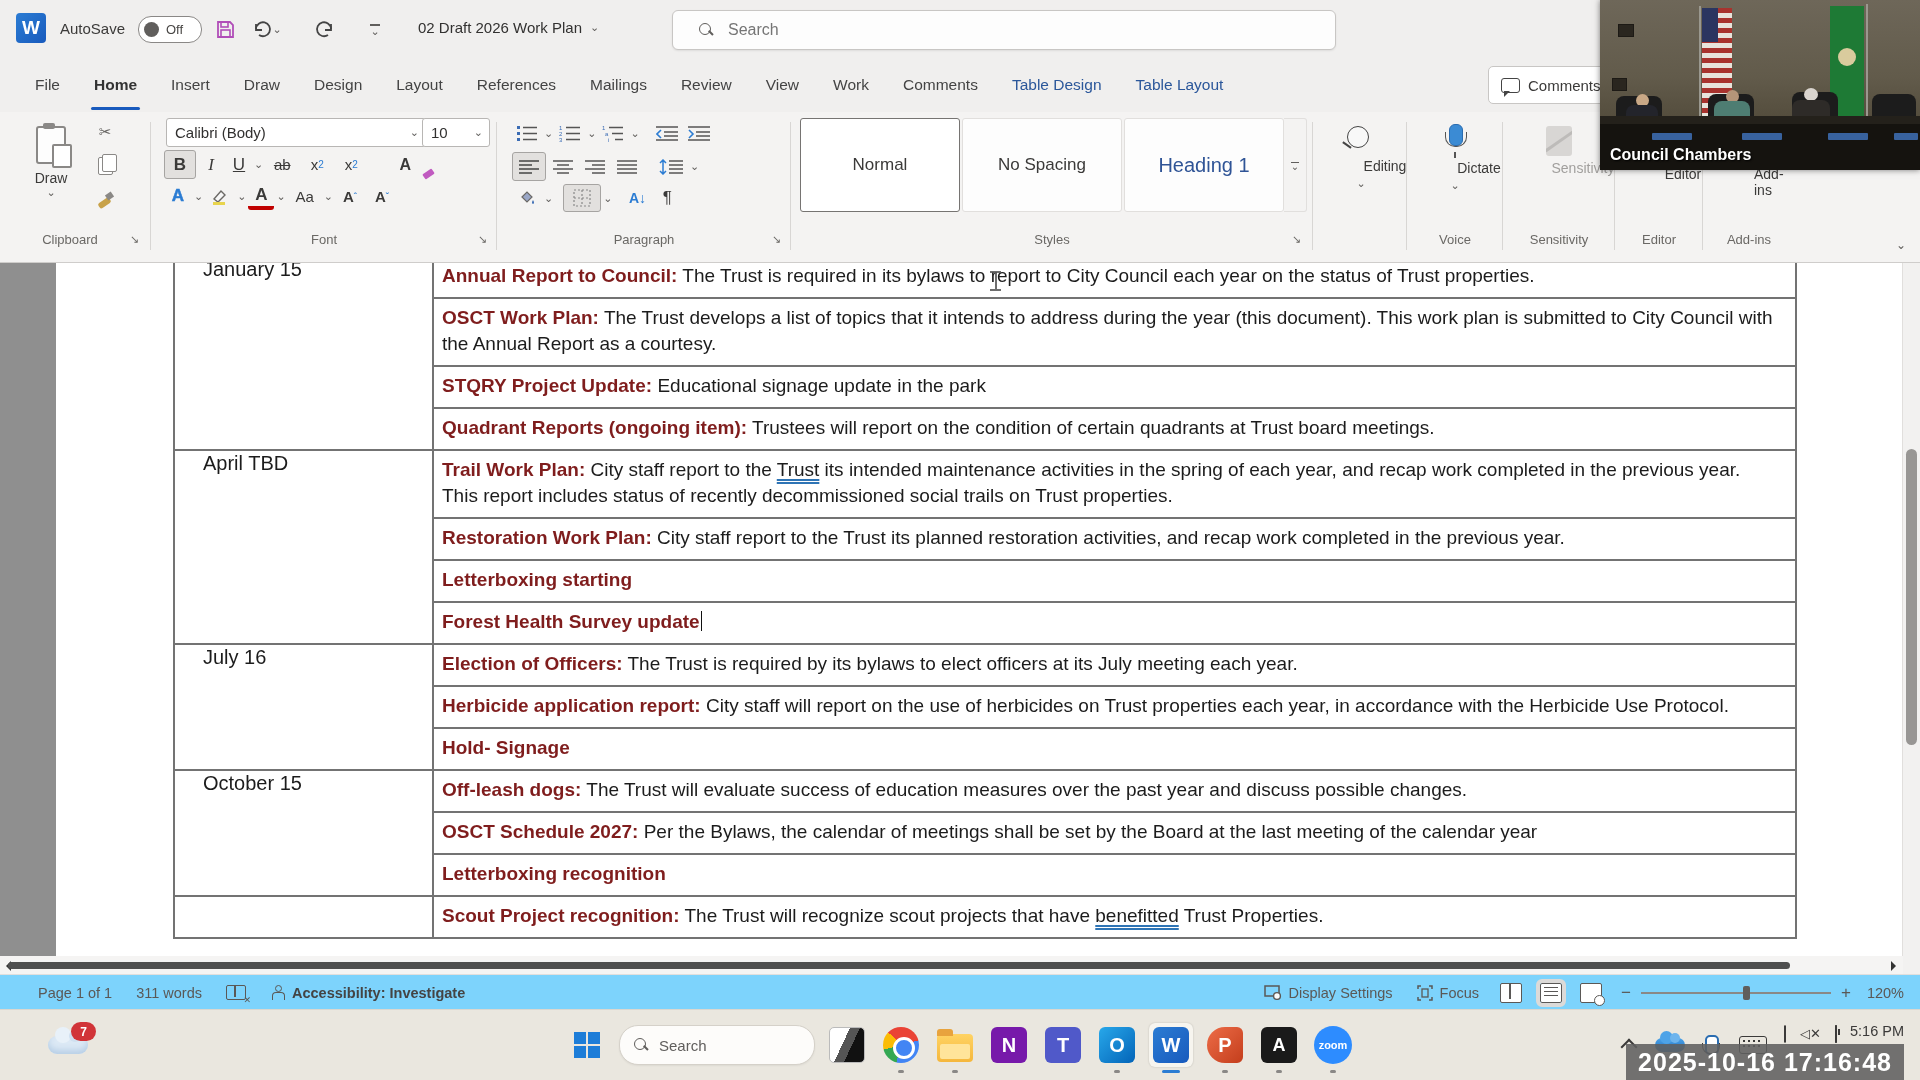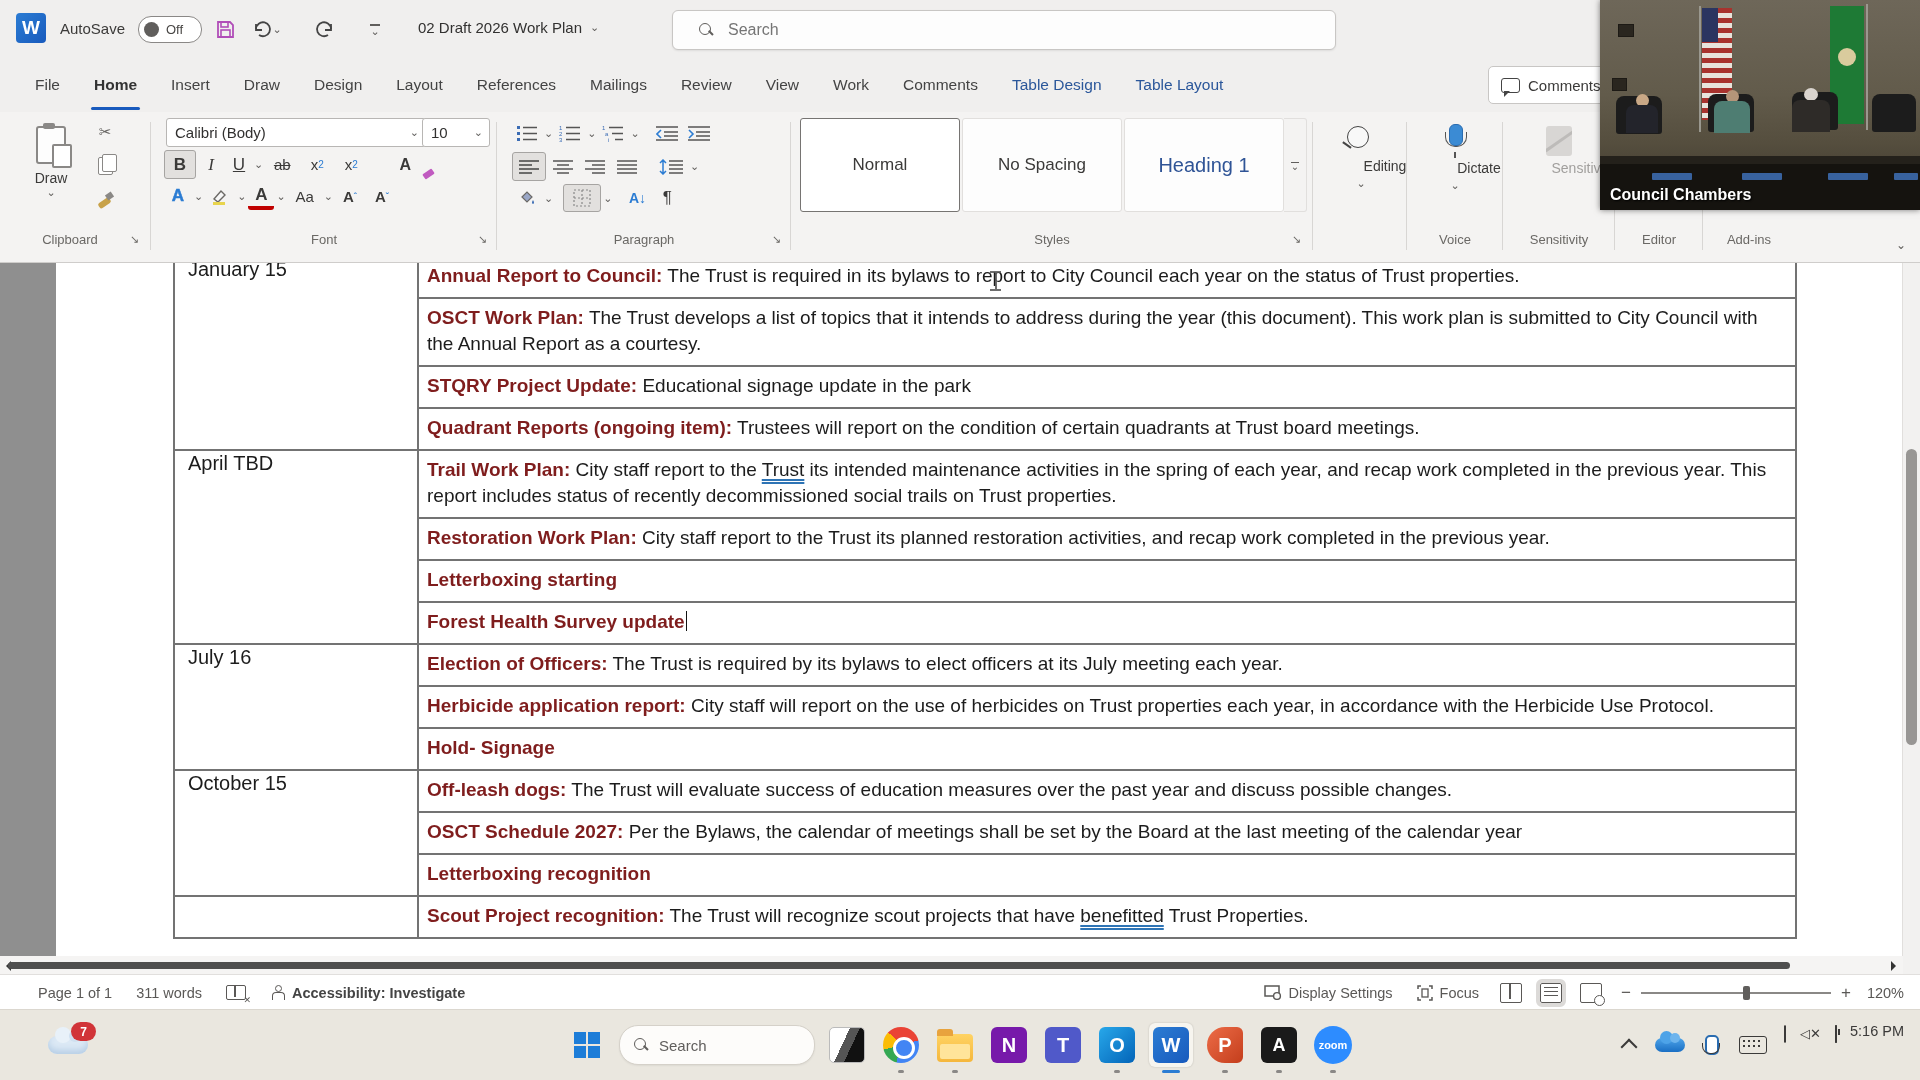--- a/index.html
+++ b/index.html
@@ -99,40 +99,40 @@
   .magbig::after{content:"";position:absolute;left:-5px;top:18px;width:10px;height:1.8px;background:#444;transform:rotate(35deg);}
   .sens-ic{width:26px;height:30px;margin-top:8px;background:#d8d6d4;border-radius:3px;position:relative;overflow:hidden;}
   .sens-ic::after{content:"";position:absolute;left:-4px;top:12px;width:40px;height:3px;background:#bdbbb9;transform:rotate(-35deg);}
   .ribbon-collapse{position:absolute;right:14px;top:126px;color:#605e5c;font-size:12px;}
   
   .doc-area{position:absolute;top:263px;left:0;right:0;bottom:105px;background:#8f8f8f;overflow:hidden;}
   .page{position:absolute;left:56px;top:0;width:1847px;height:100%;background:#ffffff;}
   table.doc{border-collapse:collapse;position:absolute;left:117px;top:-6px;width:1624px;table-layout:fixed;}
   table.doc td{border:2px solid #737373;vertical-align:top;}
   table.doc tr:first-child td{border-top:none;}
-  td.date-cell{width:228px;vertical-align:middle;padding-left:13px;font-size:20px;color:#1c1c1c;}
+  td.date-cell{width:228px;vertical-align:middle;padding-left:28px;font-size:20px;color:#1c1c1c;}
   td.content-cell{padding:6px 14px 8px 8px;font-size:19px;line-height:26px;color:#1c1c1c;}
   td.content-cell .b{font-weight:700;color:#7f1d1d;}
   td.content-cell .u{text-decoration:underline double;text-decoration-color:#2e74b5;text-decoration-thickness:1.5px;text-underline-offset:3px;}
   .caret{display:inline-block;width:1.8px;height:20px;background:#111;vertical-align:-3px;margin-left:1px;}
   
   .vscroll{position:absolute;right:0;top:0;width:17px;height:100%;background:#f2f1f0;border-left:1px solid #e1dfdd;}
   .vthumb{position:absolute;left:3px;width:11px;border-radius:6px;background:#989694;}
   .hscroll{position:absolute;left:0;right:17px;bottom:0;height:19px;background:#f5f4f3;}
   .hthumb{position:absolute;left:8px;top:6px;height:7px;width:1782px;border-radius:4px;background:#4f4f4f;}
   .harrow{position:absolute;top:5px;width:0;height:0;border:5px solid transparent;}
   .harrow.left{left:1px;border-right-color:#333;}
   .harrow.right{right:2px;border-left-color:#333;}
   
   .pointer{position:absolute;left:933px;top:8px;width:13px;height:22px;opacity:.85;}
   .pointer::before{content:"";position:absolute;left:6px;top:2px;width:1.8px;height:18px;background:#555;}
   .pointer::after{content:"";position:absolute;left:1px;top:0;width:11px;height:2px;
      box-shadow:0 0 0 0 #555, 0 18px 0 0 #555;background:#555;}
   
-  .statusbar{position:absolute;left:0;right:0;bottom:70px;height:35px;background:#ffffff;border-top:1px solid #e1dfdd;
+  .statusbar{position:absolute;left:0;right:0;bottom:70px;height:35px;background:#7dd3fc;border-top:1px solid #e1dfdd;
              font-size:14.5px;color:#5a5856;display:flex;align-items:center;}
   .sb-item{display:flex;align-items:center;gap:7px;padding:0 12px;height:100%;}
   .sb-strong{font-weight:700;color:#444;}
   .book-ic{width:18px;height:13px;border:1.5px solid #5a5856;border-radius:2px;position:relative;}
   .book-ic::before{content:"";position:absolute;left:7px;top:0;width:1.5px;height:11px;background:#5a5856;}
   .book-ic::after{content:"✕";position:absolute;right:-6px;bottom:-6px;font-size:9px;color:#5a5856;}
   .acc-ic{width:15px;height:16px;position:relative;}
   .acc-ic::before{content:"";position:absolute;left:5px;top:0;width:5px;height:5px;border:1.5px solid #5a5856;border-radius:50%;}
   .acc-ic::after{content:"";position:absolute;left:2px;top:7px;width:11px;height:7px;border:1.5px solid #5a5856;border-bottom:none;border-radius:4px 4px 0 0;}
   .sb-right{margin-left:auto;display:flex;align-items:center;height:100%;}
@@ -193,21 +193,21 @@
   .clock{font-size:14.5px;color:#3b3a39;text-align:right;margin:0 16px 28px 6px;}
   .rec-stamp{position:absolute;right:16px;bottom:0;height:36px;padding:0 12px;background:rgba(96,96,96,.88);
              color:#fff;font-weight:700;font-size:25px;display:flex;align-items:center;letter-spacing:1px;z-index:60;}
   .tray-sys{display:flex;align-items:flex-start;margin-top:-22px;}
   .sysic{margin:0 7px;color:#3b3a39;font-size:14px;}
   .monitor-ic{width:20px;height:14px;border:1.8px solid #3b3a39;border-radius:2px;position:relative;}
   .mute-ic{font-size:13px;color:#3b3a39;}
   .battery-ic{width:22px;height:12px;border:1.8px solid #3b3a39;border-radius:2px;position:relative;background:#3b3a39;box-shadow:inset 0 0 0 1.5px #eae7df;}
   .battery-ic::after{content:"";position:absolute;right:-4px;top:3px;width:2.5px;height:6px;background:#3b3a39;}
   
-  .video{position:absolute;left:1600px;top:0;width:320px;height:210px;z-index:50;overflow:hidden;
+  .video{position:absolute;left:1600px;top:0;width:320px;height:170px;z-index:50;overflow:hidden;
          background:linear-gradient(180deg,#6e6759 0%,#625b4b 45%,#554e3e 68%,#3a352a 100%);box-shadow:0 0 6px rgba(0,0,0,.5);}
   .wallbox{position:absolute;background:#2a261f;border:1px solid #1d1a15;}
   .pole{position:absolute;width:2px;background:#9a988f;}
   .usflag{position:absolute;left:102px;top:8px;width:30px;height:112px;
           background:repeating-linear-gradient(180deg,#a8332e 0 5px,#e8e4dc 5px 10px);}
   .usflag::before{content:"";position:absolute;left:0;top:0;width:16px;height:34px;background:#2b3560;}
   .waflag{position:absolute;left:230px;top:6px;width:34px;height:118px;background:#1e7a35;}
   .waflag::before{content:"";position:absolute;left:8px;top:42px;width:18px;height:18px;border-radius:50%;background:#d9cb9d;}
   .dais{position:absolute;left:0;bottom:0;width:100%;height:46px;background:#15130f;}
   .dais::before{content:"";position:absolute;left:0;top:-8px;width:100%;height:8px;background:#24211b;}
@@ -686,20 +686,21 @@
     <span class="tray-ic">
         <span class="kbd"></span>
       </span>
     <span class="tray-sys">
       <span class="sysic"><span class="monitor-ic"></span></span>
       <span class="sysic mute-ic"><span>◁✕</span></span>
       <span class="sysic"><span class="battery-ic"></span></span>
     </span>
     <span class="clock">5:16 PM</span>
   </div>
+  <div class="rec-stamp">2025-10-16 17:16:48</div>
 </div>
 
 <div class="video">
   <span class="wallbox" style="left:18px;top:24px;width:14px;height:11px;"></span>
   <span class="wallbox" style="left:12px;top:78px;width:13px;height:11px;"></span>
   <span class="pole" style="left:99px;top:6px;height:126px;"></span>
   <span class="usflag"></span>
   <span class="pole" style="left:266px;top:4px;height:126px;"></span>
   <span class="waflag"></span>
   <span class="chair" style="left:16px;top:96px;width:46px;height:38px;"></span>

